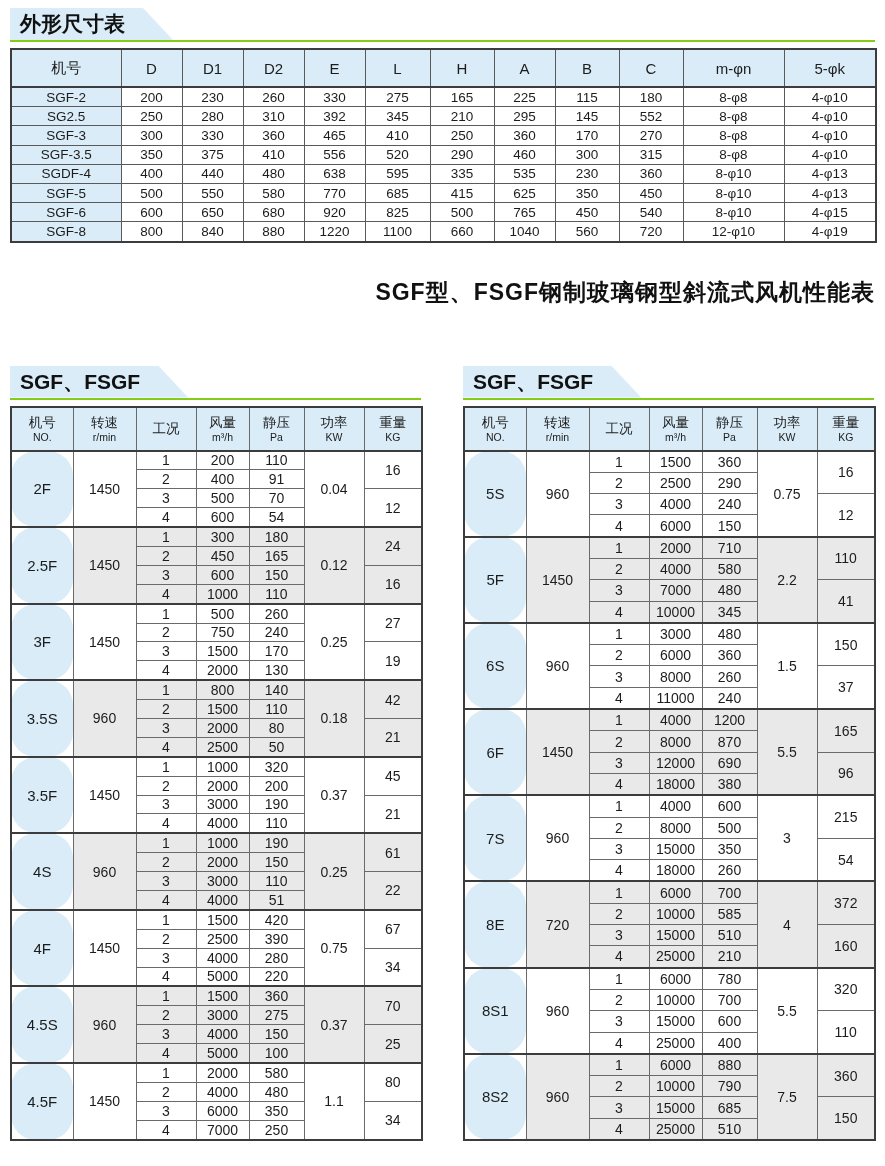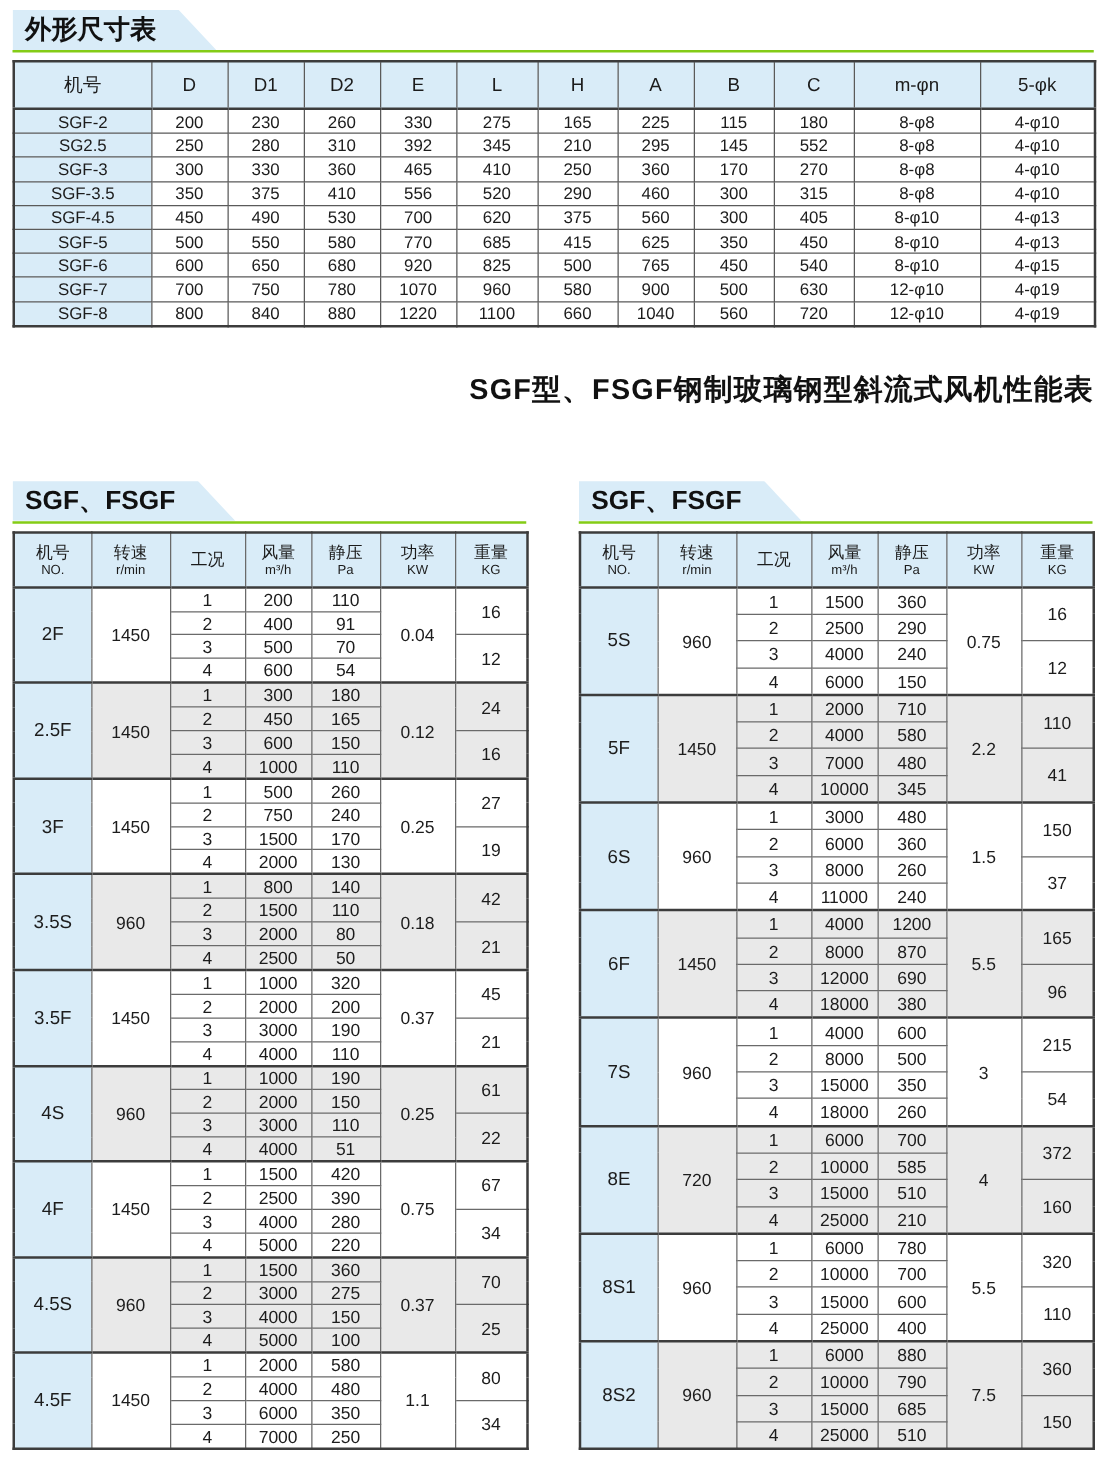--- a/index.html
+++ b/index.html
@@ -54,21 +54,21 @@
   }
   .perf-table thead th{
     background:#d9ecf8;font-weight:normal;height:42px;border-bottom:2px solid #3c3c3c;
   }
   .perf-table .h-main{font-size:13.5px;line-height:16px;}
   .perf-table .h-sub{font-size:10.5px;line-height:12px;}
   .perf-table td{font-size:14px;background:#fff;}
   .t-left  tbody td{height:17.9px;}
   .t-right tbody td{height:20.3px;}
   .perf-table tr.group-start td{border-top:2px solid #3c3c3c;}
-  .perf-table td.no-col{background:#d9ecf8;font-size:15px;}
+  .perf-table td.no-col{background:#d9ecf8;font-size:15px;border-radius:25px;}
   .perf-table tr.shade td{background:#e9e9e9;}
   .perf-table tr.shade td.no-col{background:#d9ecf8;}
 </style>
 </head>
 <body>
 
 <div class="page">
 
   <div class="section-head">
     <span class="tab">
@@ -158,30 +158,30 @@
           <td>556</td>
           <td>520</td>
           <td>290</td>
           <td>460</td>
           <td>300</td>
           <td>315</td>
           <td>8-φ8</td>
           <td>4-φ10</td>
         </tr>
         <tr>
-          <td class="no-col">SGF-4.5</td>
-          <td>450</td>
-          <td>490</td>
-          <td>530</td>
-          <td>700</td>
-          <td>620</td>
-          <td>375</td>
-          <td>560</td>
-          <td>300</td>
-          <td>405</td>
+          <td class="no-col">SGDF-4</td>
+          <td>400</td>
+          <td>440</td>
+          <td>480</td>
+          <td>638</td>
+          <td>595</td>
+          <td>335</td>
+          <td>535</td>
+          <td>230</td>
+          <td>360</td>
           <td>8-φ10</td>
           <td>4-φ13</td>
         </tr>
         <tr>
           <td class="no-col">SGF-5</td>
           <td>500</td>
           <td>550</td>
           <td>580</td>
           <td>770</td>
           <td>685</td>
@@ -198,34 +198,20 @@
           <td>650</td>
           <td>680</td>
           <td>920</td>
           <td>825</td>
           <td>500</td>
           <td>765</td>
           <td>450</td>
           <td>540</td>
           <td>8-φ10</td>
           <td>4-φ15</td>
-        </tr>
-        <tr>
-          <td class="no-col">SGF-7</td>
-          <td>700</td>
-          <td>750</td>
-          <td>780</td>
-          <td>1070</td>
-          <td>960</td>
-          <td>580</td>
-          <td>900</td>
-          <td>500</td>
-          <td>630</td>
-          <td>12-φ10</td>
-          <td>4-φ19</td>
         </tr>
         <tr>
           <td class="no-col">SGF-8</td>
           <td>800</td>
           <td>840</td>
           <td>880</td>
           <td>1220</td>
           <td>1100</td>
           <td>660</td>
           <td>1040</td>

